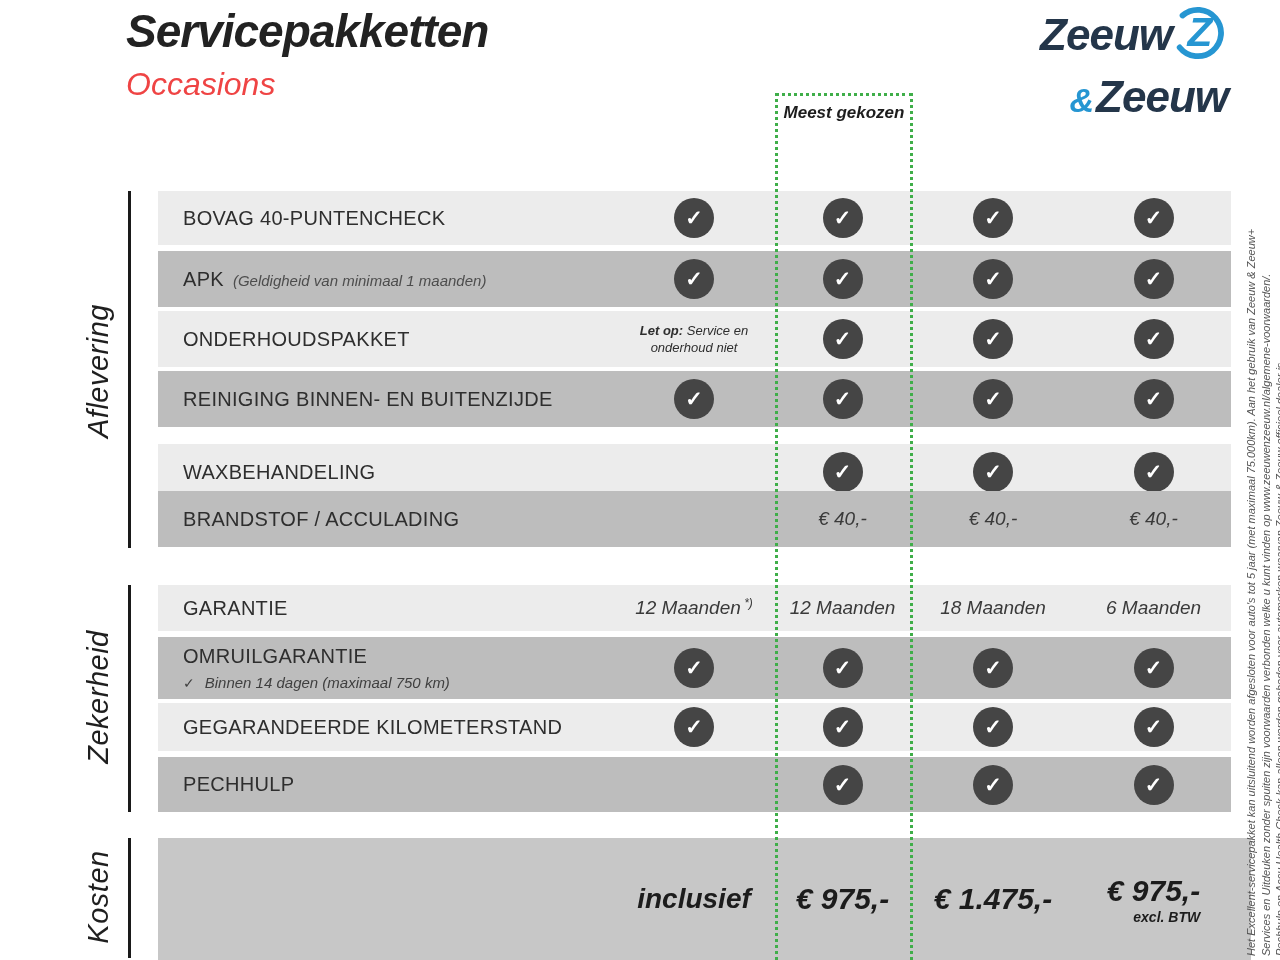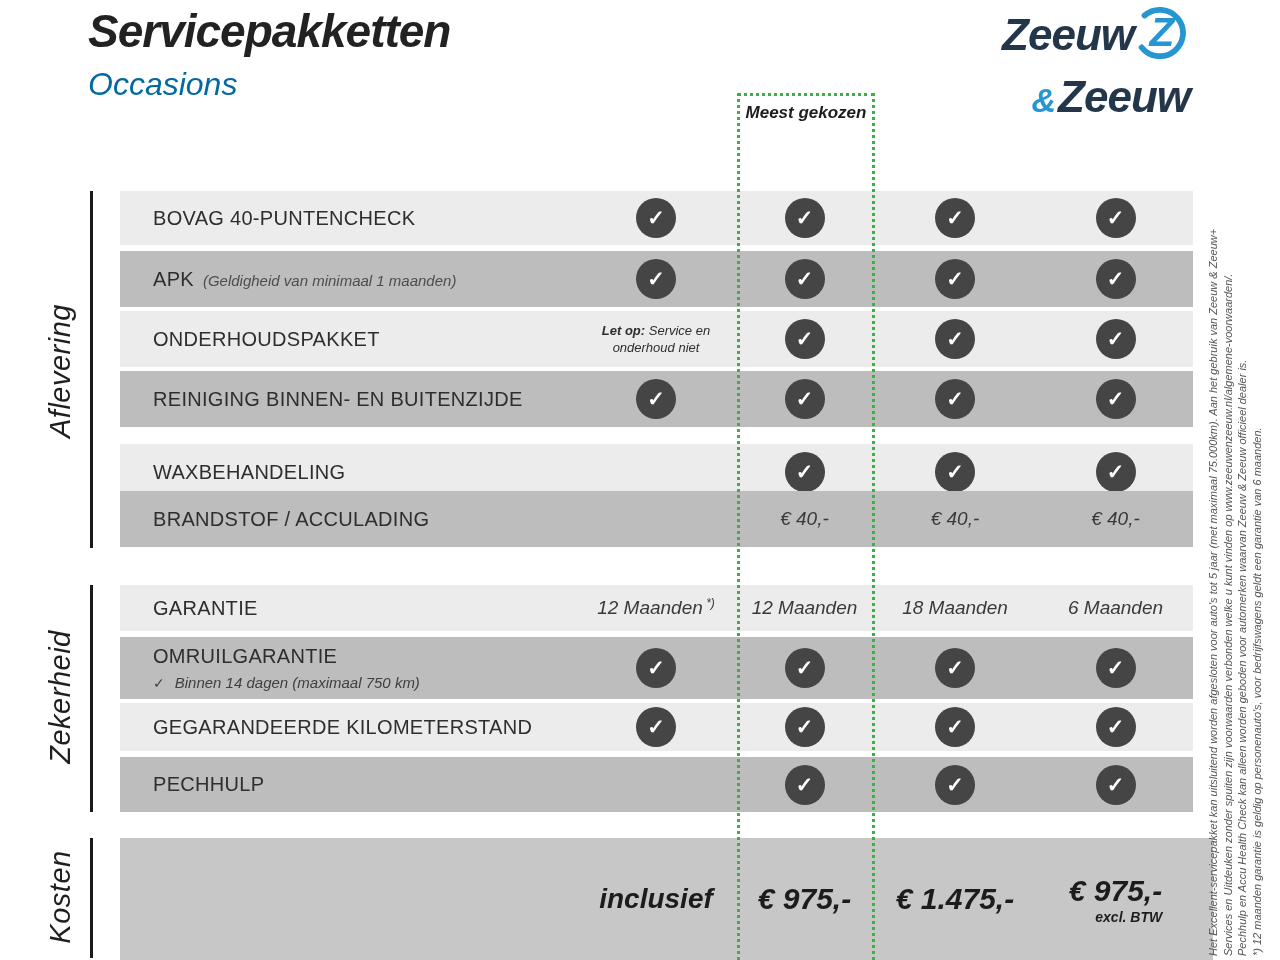--- a/index.html
+++ b/index.html
@@ -1,28 +1,28 @@
 <!DOCTYPE html>
 <html><head>
 <meta charset="utf-8">
 <style>
   html,body{margin:0;padding:0;}
   body{
     width:1280px;height:960px;background:#fff;overflow:hidden;
     font-family:"Liberation Sans",sans-serif;color:#2b2b2b;position:relative;
   }
-  #page{position:relative;width:1036px;height:960px;}
+  #page{position:relative;width:1036px;height:960px;margin-left:38px;}
 
   
   .title{
     position:absolute;left:88px;top:4px;font-size:46px;font-weight:700;
     font-style:italic;color:#222;letter-spacing:-1px;
   }
   .subtitle{
-    position:absolute;left:88px;top:66px;font-size:32px;font-style:italic;color:#0369a1;
+    position:absolute;left:88px;top:66px;font-size:32px;font-style:italic;color:#ef4444;
   }
 
   
   .logo{position:absolute;left:950px;top:2px;width:240px;text-align:right;line-height:52px;}
   .logo .row1,.logo .row2{white-space:nowrap;}
   .logo .word{font-size:44px;font-weight:700;font-style:italic;color:#24364a;letter-spacing:-1px;}
   .logo .amp{font-size:34px;font-weight:700;font-style:italic;color:#2696d2;margin-right:2px;}
   .logo svg{vertical-align:-10px;margin-left:-2px;}
 
   
@@ -40,21 +40,21 @@
   #col-headers{position:absolute;left:575px;top:130px;height:57px;display:flex;z-index:2;}
   .colhead{
     display:flex;align-items:center;justify-content:center;
     color:#fff;font-weight:700;font-style:italic;font-size:19px;height:57px;
   }
 
   
   .row{position:absolute;left:120px;width:1073px;display:flex;align-items:center;z-index:1;}
   .row.light{background:#ececec;}
   .row.dark{background:#bdbdbd;}
-  .row-label{padding-left:33px;font-size:20px;color:#2e2e2e;letter-spacing:.3px;}
+  .row-label{padding-left:25px;font-size:20px;color:#2e2e2e;letter-spacing:.3px;}
   .row-label .inline-note{font-size:15px;font-style:italic;color:#4d4d4d;margin-left:9px;letter-spacing:0;}
   .sub-note{font-size:15px;font-style:italic;color:#3f3f3f;margin-top:6px;letter-spacing:0;}
   .sub-note .tick{font-style:normal;margin-right:10px;font-size:14px;}
 
   .slot{position:absolute;top:0;height:100%;display:flex;align-items:center;justify-content:center;}
   .check-circle{
     width:40px;height:40px;border-radius:50%;background:#454545;color:#fff;
     display:flex;align-items:center;justify-content:center;font-size:21px;font-weight:700;
   }
   .cell-text{font-size:19px;font-style:italic;color:#3a3a3a;white-space:nowrap;}

